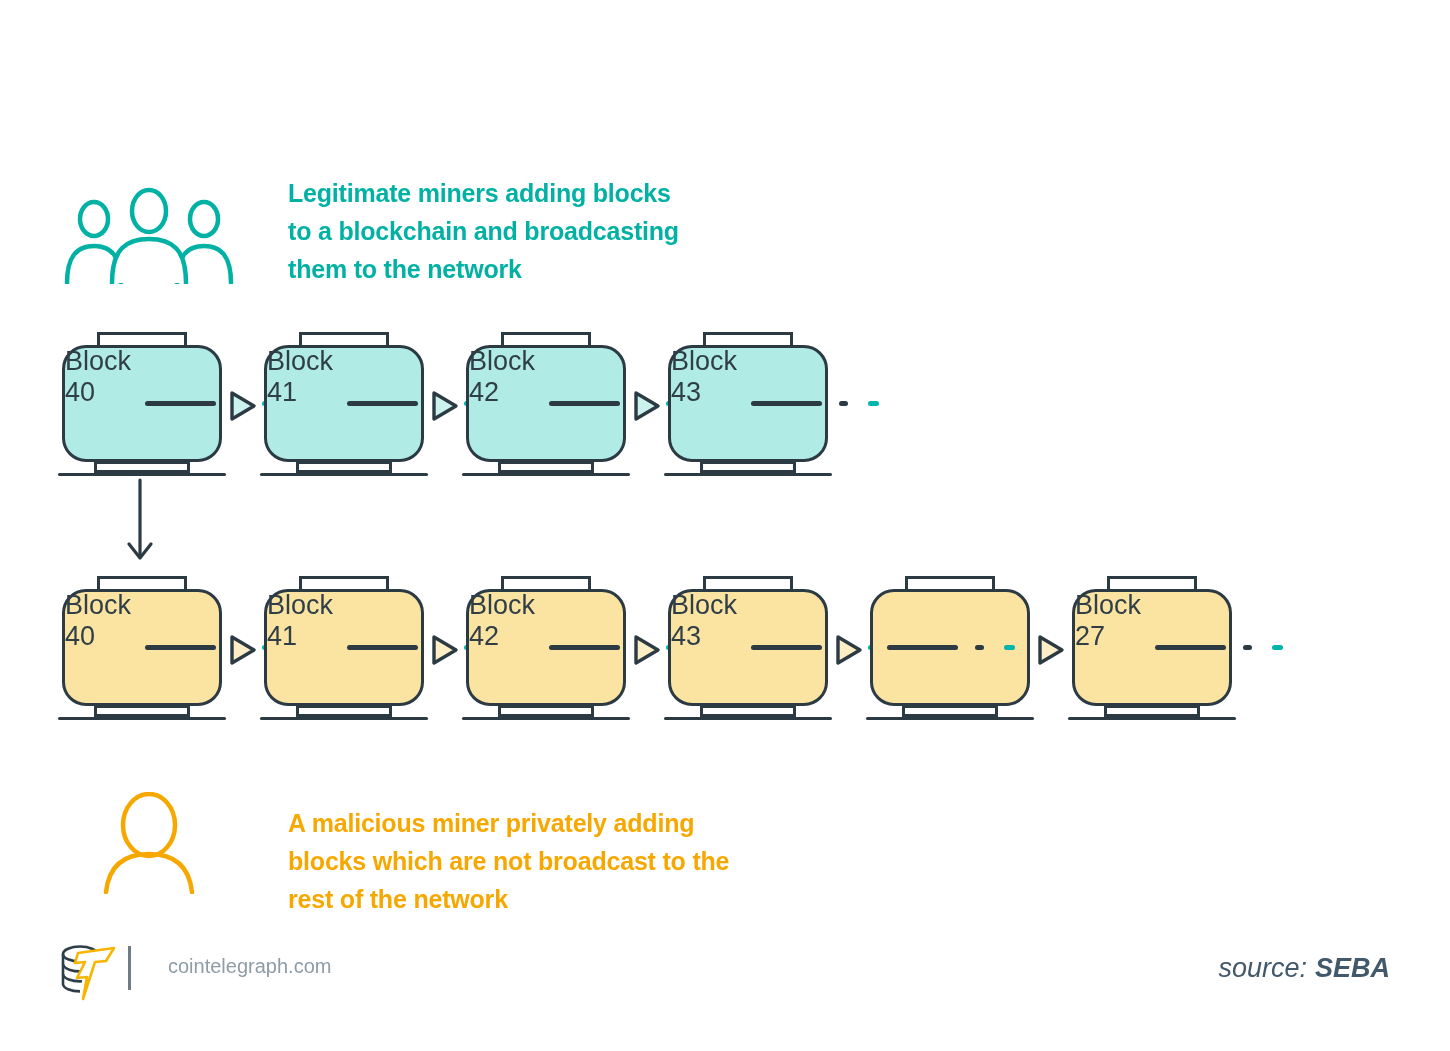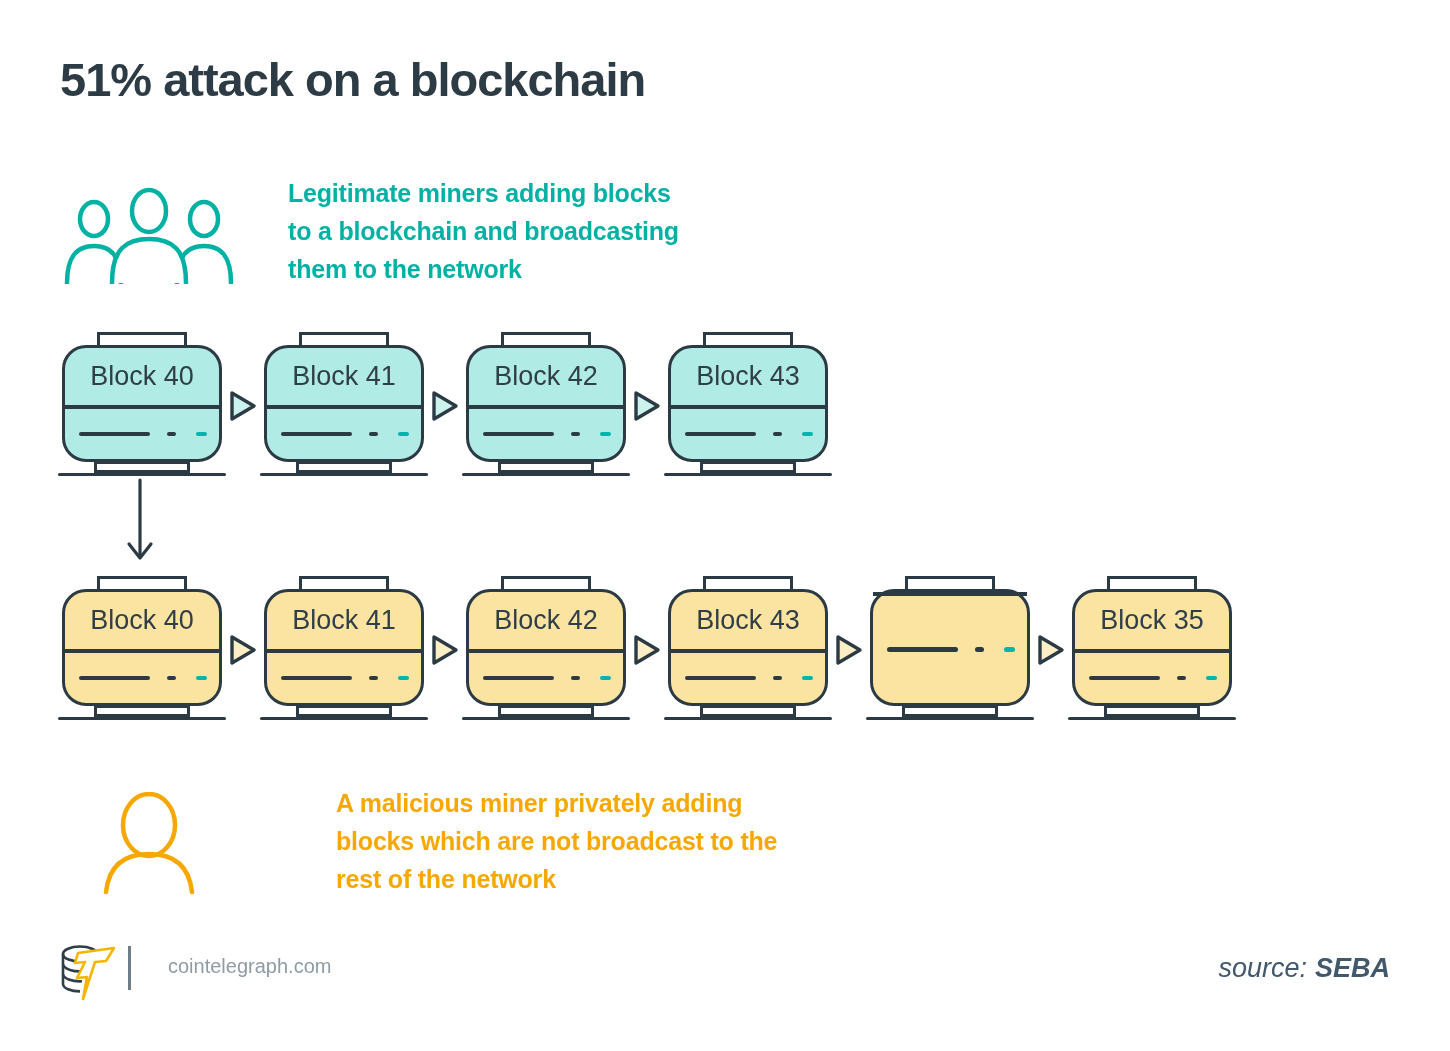--- a/index.html
+++ b/index.html
@@ -15,21 +15,21 @@
   .title {
     position:absolute; left:60px; top:52px;
     font-size:47px; font-weight:700; letter-spacing:-1px; color:#2d3b45;
   }
   .legend-icon { position:absolute; }
   .legend-text {
     position:absolute; white-space:pre-line; font-weight:700;
     font-size:25px; line-height:38px; letter-spacing:-0.2px;
   }
   .legend-text.teal { left:288px; top:174px; color:var(--teal); }
-  .legend-text.amber { left:288px; top:784px; color:var(--amber);margin-left:48px; }
+  .legend-text.amber { left:288px; top:804px; color:var(--amber); }
   .miners-icon { left:60px; top:186px; }
   .person-icon { left:102px; top:792px; }
 
   .chain-row { position:absolute; display:flex; gap:42px; }
   .chain-row.row-legit { left:62px; top:345px; }
   .chain-row.row-mal  { left:62px; top:589px; }
 
   .block-unit { position:relative; width:160px; height:117px; }
   .handle {
     position:absolute; top:-13px; left:50%; transform:translateX(-50%);
@@ -38,21 +38,21 @@
   .stand {
     position:absolute; bottom:-11px; left:32px; right:32px; height:12px;
     border:3px solid var(--dark); background:#fff; z-index:1;
   }
   .ground {
     position:absolute; bottom:-14px; left:-4px; right:-4px; height:3.5px;
     background:var(--dark); border-radius:2px; z-index:1;
   }
   .block-body {
     position:absolute; inset:0; border:3.5px solid var(--dark); border-radius:24px;
-    display:flex; flex-direction:column; z-index:2;
+    display:flex; flex-direction:row; z-index:2;
   }
   .chain-row.row-legit .block-body { background:var(--teal-fill); }
   .chain-row.row-mal  .block-body { background:var(--yellow-fill); }
   .block-label {
     height:57px; display:flex; align-items:center; justify-content:center;
     font-size:27px; color:#2f3e47;
   }
   .block-divider { border-top:4px solid var(--dark); }
   .dash-row { flex:1; display:flex; align-items:center; padding-left:14px; }
   .dash { height:4.5px; border-radius:3px; background:var(--dark); }
@@ -78,21 +78,20 @@
     color:var(--source-text);
     margin-left:37px;
   }
   .footer-source .src-val { font-weight:700; margin-left:8px; }
 </style>
 </head>
 <body>
 
 <div class="canvas" style="--dark: #2b3a43; --teal: #00b1a4; --teal-fill: #b0ebe5; --teal-tri: #ccf2ee; --amber: #f7a800; --yellow-fill: #fbe3a2; --yellow-tri: #fdeec6; --accent-dash: #00b5ad; --gray-text: #8e9ca6; --source-text: #42586b; --logo-bolt: #f7b500;">
 
-  <h1 class="title">51% attack on a blockchain</h1>
 
   <svg class="legend-icon miners-icon" width="178" height="98" viewBox="0 0 178 98" fill="none" stroke="#00b1a4" stroke-width="4.5" stroke-linecap="round">
     <ellipse cx="34" cy="33" rx="14" ry="17"></ellipse>
     <path d="M7 97 C7 70 17 60 34 60 C51 60 61 70 61 97"></path>
     <ellipse cx="144" cy="33" rx="14" ry="17"></ellipse>
     <path d="M117 97 C117 70 127 60 144 60 C161 60 171 70 171 97"></path>
     <ellipse cx="89" cy="25" rx="17" ry="21" fill="#ffffff"></ellipse>
     <path d="M52 97 C52 63 66 53 89 53 C112 53 126 63 126 97" fill="#ffffff"></path>
   </svg>
   <div class="legend-text teal">Legitimate miners adding blocks
@@ -256,21 +255,21 @@
     </div>
     <svg class="arrow-tri" width="28" height="34" viewBox="0 0 28 34">
       <polygon points="3,4 25,17 3,30"></polygon>
     </svg>
   </div>
       <div class="block-unit">
     <div class="handle"></div>
     <div class="stand"></div>
     <div class="ground"></div>
     <div class="block-body">
-      <div class="block-label">Block 35</div>
+      <div class="block-label">Block 27</div>
       <div class="block-divider"></div>
       <div class="dash-row">
         <span class="dash dash-long"></span>
         <span class="dash dash-short"></span>
         <span class="dash dash-accent"></span>
       </div>
     </div>
 
   </div>
     </div>

